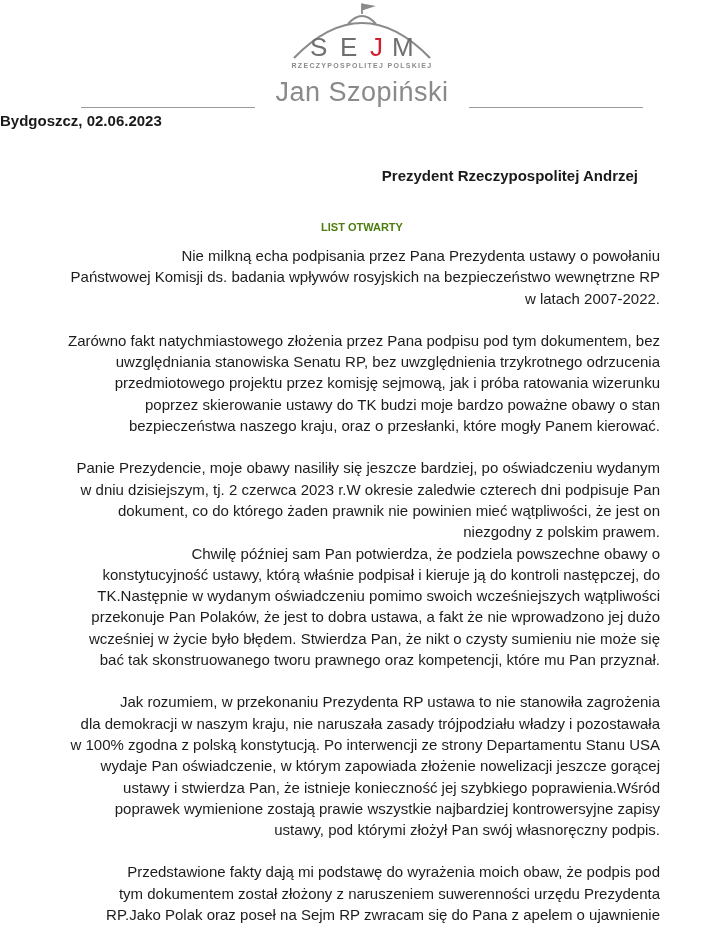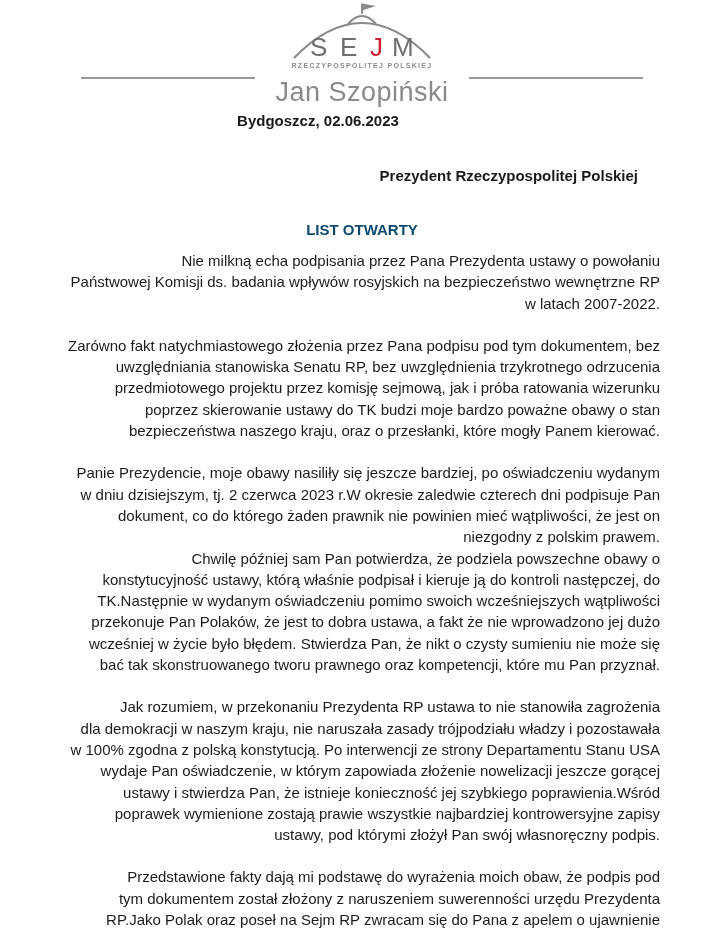--- a/index.html
+++ b/index.html
@@ -17,39 +17,39 @@
   
   .logo-block{ margin-top:2px; display:flex; flex-direction:column; align-items:center; }
   .logo-svg{ display:block; }
   .logo-subtitle{
     margin-top:2px;
     font-size:7px; letter-spacing:1.3px;
     color:#8a8a8a; font-weight:bold;
   }
   .name-row{
     width:562px; margin:8px auto 0 auto;
-    display:flex; align-items:flex-start; gap:20px;
+    display:flex; align-items:flex-end; gap:20px;
   }
   .name-row .rule{ flex:1; height:1.5px; background:#9a9a9a; }
   .sender-name{
     font-size:27px; color:#8a8a8a; letter-spacing:0.5px; white-space:nowrap;
   }
   .dateline{
     margin:4px 88px 0 0;
-    text-align:center;
+    text-align:left;
     font-size:15px; font-weight:bold; color:#1a1a1a;
     font-family:"Liberation Sans",sans-serif;
   }
   
   .recipient{ margin:38px 86px 0 0; text-align:right; font-weight:bold; font-size:15px; color:#1a1a1a; }
   .recipient .line2{ margin-top:13px; }
   
   .letter-title{
     margin:37px 0 12px 0;
-    text-align:center; font-size:15px; font-weight:bold; color:#0c4a6e;
+    text-align:center; font-size:11px; font-weight:bold; color:#4d7c0f;
   }
   .letter-body{
     width:594px; margin-left:66px;
     font-size:15px; line-height:21.3px; color:#1c1c1c;
     text-align:left;
   }
   .letter-body p{ margin:0 0 21px 0;text-align:right; }
   .letter-body p.indent{ text-indent:44px; }
   .letter-body p.tight{ margin-bottom:0; }
 </style>
@@ -79,21 +79,21 @@
 
   <div class="name-row">
     <span class="rule"></span>
     <span class="sender-name">Jan Szopiński</span>
     <span class="rule"></span>
   </div>
 
   <div class="dateline">Bydgoszcz, 02.06.2023</div>
 
   <div class="recipient">
-    <div class="line1">Prezydent Rzeczypospolitej Polskiej</div>
+    <div class="line1">Prezydent Rzeczypospolitej Andrzej</div>
   </div>
 
   <div class="letter-title">LIST OTWARTY</div>
 
   <div class="letter-body">
     <p class="indent">Nie milkną echa podpisania przez Pana Prezydenta ustawy o powołaniu Państwowej Komisji ds. badania wpływów rosyjskich na bezpieczeństwo wewnętrzne RP w latach 2007-2022.</p>
     <p>Zarówno fakt natychmiastowego złożenia przez Pana podpisu pod tym dokumentem, bez uwzględniania stanowiska Senatu RP, bez uwzględnienia trzykrotnego odrzucenia przedmiotowego projektu przez komisję sejmową, jak i próba ratowania wizerunku poprzez skierowanie ustawy do TK budzi moje bardzo poważne obawy o stan bezpieczeństwa naszego kraju, oraz o przesłanki, które mogły Panem kierować.</p>
     <p class="tight">Panie Prezydencie, moje obawy nasiliły się jeszcze bardziej, po oświadczeniu wydanym w dniu dzisiejszym, tj. 2 czerwca 2023 r.W okresie zaledwie czterech dni podpisuje Pan dokument, co do którego żaden prawnik nie powinien mieć wątpliwości, że jest on niezgodny z polskim prawem.</p>
     <p class="indent">Chwilę później sam Pan potwierdza, że podziela powszechne obawy o konstytucyjność ustawy, którą właśnie podpisał i kieruje ją do kontroli następczej, do TK.Następnie w wydanym oświadczeniu pomimo swoich wcześniejszych wątpliwości przekonuje Pan Polaków, że jest to dobra ustawa, a fakt że nie wprowadzono jej dużo wcześniej w życie było błędem. Stwierdza Pan, że nikt o czysty sumieniu nie może się bać tak skonstruowanego tworu prawnego oraz kompetencji, które mu Pan przyznał.</p>
     <p class="indent">Jak rozumiem, w przekonaniu Prezydenta RP ustawa to nie stanowiła zagrożenia dla demokracji w naszym kraju, nie naruszała zasady trójpodziału władzy i pozostawała w 100% zgodna z polską konstytucją. Po interwencji ze strony Departamentu Stanu USA wydaje Pan oświadczenie, w którym zapowiada złożenie nowelizacji jeszcze gorącej ustawy i stwierdza Pan, że istnieje konieczność jej szybkiego poprawienia.Wśród poprawek wymienione zostają prawie wszystkie najbardziej kontrowersyjne zapisy ustawy, pod którymi złożył Pan swój własnoręczny podpis.</p>

